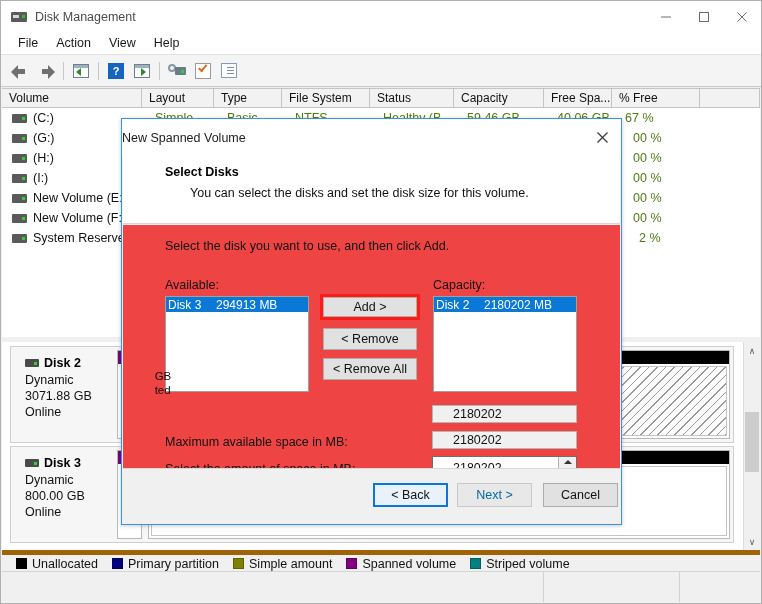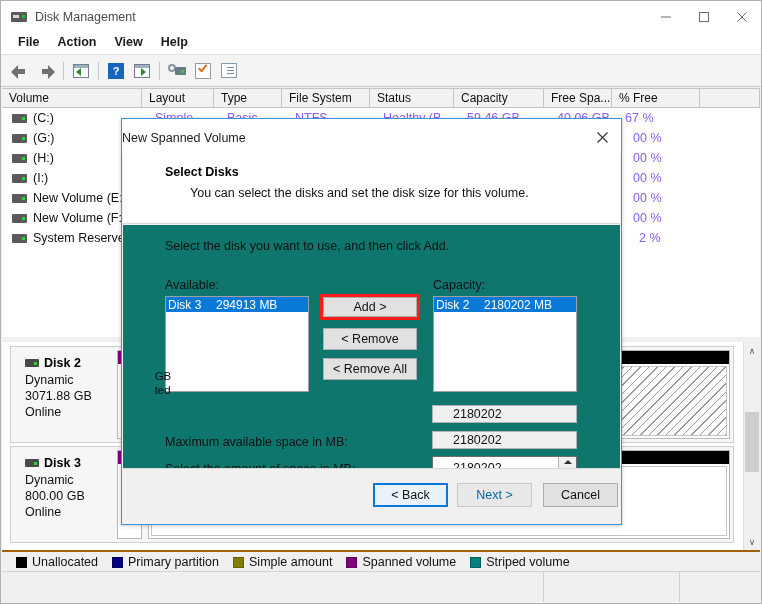--- a/index.html
+++ b/index.html
@@ -39,23 +39,23 @@
   .winbtns{position:absolute;right:0;top:0;height:31px;display:flex;}
   .winbtn{
     width:38px;height:31px;display:flex;align-items:center;justify-content:center;
     color:#6d6d6d;font-size:13px;
   }
   .winbtn svg{display:block;}
 
   
   .menubar{
     position:absolute;left:0;top:31px;right:0;height:23px;
-    background:#ffffff;display:flex;align-items:flex-start;
+    background:#ffffff;display:flex;align-items:center;
     border-bottom:1px solid #e2e2e2;
-    padding-left:8px;box-sizing:border-box;font-weight:bold;
+    padding-left:8px;box-sizing:border-box;
   }
   .menu-item{padding:3px 9px;font-size:12.5px;color:#1b1b1b;}
 
   
   .toolbar{
     position:absolute;left:0;top:54px;right:0;height:32px;
     background:#f4f4f4;border-bottom:1px solid #c9c9c9;
     display:flex;align-items:center;padding-left:6px;box-sizing:border-box;
   }
   .tb-btn{width:26px;height:24px;display:flex;align-items:center;justify-content:center;}
@@ -91,21 +91,21 @@
     display:flex;align-items:center;font-size:12px;color:#111;
     box-sizing:border-box;height:100%;
   }
 
   
   .vollist{position:absolute;left:1px;top:107px;right:1px;height:229px;background:#fff;overflow:hidden;}
   .volrow{height:20px;display:flex;align-items:center;position:relative;}
   .volico{width:15px;height:9px;background:#5a5a5a;border-radius:1px;margin-left:10px;margin-right:6px;position:relative;flex:none;}
   .volico i{position:absolute;right:2px;top:3px;width:3px;height:3px;background:#2fd32f;display:block;}
   .volname{font-size:12.5px;color:#111;}
-  .volcell{position:absolute;font-size:12.5px;color:#8b5cf6;white-space:nowrap;}
+  .volcell{position:absolute;font-size:12.5px;color:#4d7c0f;white-space:nowrap;}
 
   
   .splitter{position:absolute;left:1px;top:336px;right:1px;height:5px;background:#f0f0f0;}
 
   
   .diskpane{position:absolute;left:1px;top:341px;right:1px;height:208px;background:#ffffff;overflow:hidden;}
   .diskrow{position:absolute;left:8px;right:26px;border:1px solid #cfcfcf;background:#f6f6f6;box-sizing:border-box;}
   .diskinfo{position:absolute;left:0;top:0;width:105px;bottom:0;padding:9px 0 0 14px;box-sizing:border-box;}
   .diskinfo .dk{display:flex;align-items:center;font-weight:bold;font-size:12.5px;margin-bottom:2px;}
   .diskinfo .dk .ic{width:14px;height:8px;background:#4a4a4a;border-radius:1px;margin-right:5px;position:relative;}
@@ -123,21 +123,21 @@
 
   
   .vsb{position:absolute;right:1px;top:341px;width:17px;height:208px;background:#f0f0f0;border-left:1px solid #dcdcdc;box-sizing:border-box;}
   .vsb .ar{height:17px;display:flex;align-items:center;justify-content:center;color:#606060;font-size:9px;}
   .vsb .thumb{position:absolute;left:1px;right:1px;top:70px;height:60px;background:#cdcdcd;}
 
   
   .legend{
     position:absolute;left:1px;top:549px;right:1px;height:22px;
     background:#f0f0f0;display:flex;align-items:center;padding-left:14px;
-    box-sizing:border-box;border-top:2px solid #a16207;
+    box-sizing:border-box;border-top:5px solid #a16207;
   }
   .lg{display:flex;align-items:center;margin-right:14px;font-size:12.5px;color:#111;}
   .lg .sw{width:11px;height:11px;margin-right:5px;border:1px solid rgba(0,0,0,.25);box-sizing:border-box;}
 
   
   .statusbar{
     position:absolute;left:1px;right:1px;bottom:1px;height:30px;background:#f0f0f0;
     border-top:1px solid #d4d4d4;display:flex;
   }
   .statusbar .seg{border-right:1px solid #d0d0d0;height:100%;}
@@ -156,21 +156,21 @@
   .dlg-close{
     position:absolute;right:4px;top:4px;width:30px;height:28px;
     display:flex;align-items:center;justify-content:center;color:#4a4a4a;
   }
   .dlg-head{
     position:absolute;left:1px;top:38px;right:1px;height:67px;background:#ffffff;
     border-bottom:1px solid #d8d8d8;box-sizing:border-box;padding:8px 0 0 42px;
   }
   .dlg-head .h{font-weight:bold;font-size:12.5px;color:#000;}
   .dlg-head .s{margin-top:7px;margin-left:25px;font-size:12.5px;color:#111;}
-  .dlg-body{position:absolute;left:1px;top:106px;right:1px;bottom:56px;background:#0f766e;}
+  .dlg-body{position:absolute;left:1px;top:106px;right:1px;bottom:56px;background:#ef4444;}
   .dlg-instr{position:absolute;left:42px;top:14px;font-size:12.5px;color:#111;}
   .lbl{position:absolute;font-size:12.5px;color:#111;}
   .listbox{
     position:absolute;background:#fff;border:1px solid #a0a0a0;box-sizing:border-box;
     overflow:hidden;
   }
   .lbitem{
     height:15px;display:flex;align-items:center;font-size:12px;color:#fff;
     background:#0a78d7;padding-left:2px;
   }

